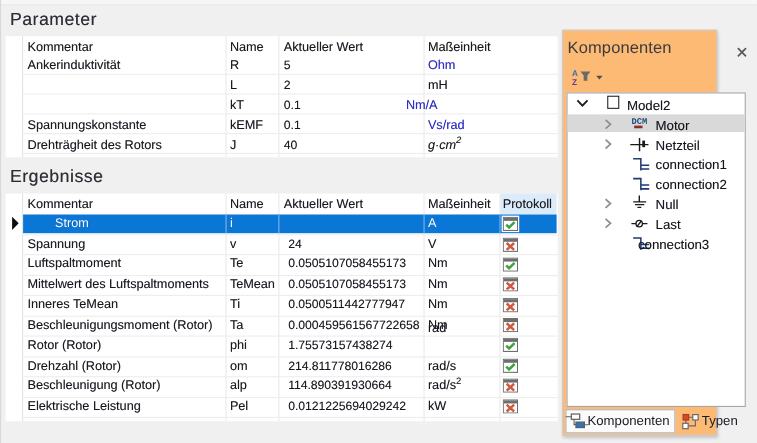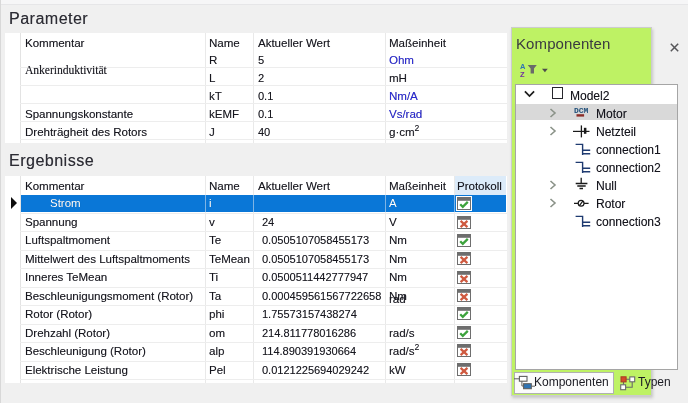--- a/index.html
+++ b/index.html
@@ -42,38 +42,38 @@
 
   <div class="hdr" style="left:20px;top:2px;">Kommentar</div>
   <div class="hdr" style="left:204px;top:2px;">Name</div>
   <div class="hdr" style="left:253px;top:2px;">Aktueller Wert</div>
   <div class="hdr" style="left:384px;top:2px;">Maßeinheit</div>
 
   <div class="cell" style="left:204px;top:18px;">R</div>
   <div class="cell val" style="left:253px;top:18px;">5</div>
   <div class="cell blue" style="left:384px;top:18px;">Ohm</div>
 
-  <div class="cell" style="left:20px;top:28px;font-family:Liberation Serif, serif;">Ankerinduktivität</div>
+  <div class="cell" style="left:20px;top:18px;">Ankerinduktivität</div>
   <div class="cell" style="left:204px;top:36px;">L</div>
   <div class="cell val" style="left:253px;top:36px;">2</div>
   <div class="cell" style="left:384px;top:36px;">mH</div>
 
   <div class="cell" style="left:204px;top:54px;">kT</div>
   <div class="cell val" style="left:253px;top:54px;">0.1</div>
-  <div class="cell blue" style="left:384px;top:54px;">Nm/A</div>
+  <div class="cell blue" style="left:364px;top:54px;">Nm/A</div>
 
   <div class="cell" style="left:20px;top:72px;">Spannungskonstante</div>
   <div class="cell" style="left:204px;top:72px;">kEMF</div>
   <div class="cell val" style="left:253px;top:72px;">0.1</div>
   <div class="cell blue" style="left:384px;top:72px;">Vs/rad</div>
 
   <div class="cell" style="left:20px;top:90px;">Drehträgheit des Rotors</div>
   <div class="cell" style="left:204px;top:90px;">J</div>
   <div class="cell val" style="left:253px;top:90px;">40</div>
-  <div class="cell" style="left:384px;top:90px;">g·cm<sup style="font-size:8.5px;line-height:0;">2</sup></div>
+  <div class="cell" style="left:384px;top:90px;font-style:italic;">g·cm<sup style="font-size:8.5px;line-height:0;">2</sup></div>
 </div>
 
 <div class="abs heading" style="left:9px;top:152px;">Ergebnisse</div>
 
 <div class="abs tbl" id="etable" style="left:5px;top:176px;width:502px;height:207px;">
 
   <div class="vline" style="left:15px;top:0;height:207px;background:#e3e3e3;"></div>
 
   <div class="abs" style="left:450px;top:0;width:51px;height:19px;background:#dcebf9;"></div>
 
@@ -201,21 +201,21 @@
       <rect x="1" y="1" width="12" height="2.8" fill="#6e6e6e"></rect>
       <path d="M3.6 4.9 L10.4 11.1 M10.4 4.9 L3.6 11.1" stroke="#cf5a40" stroke-width="2.3" fill="none"></path>
     </svg>
   <svg class="abs chk" style="top:187px;" width="14" height="13" viewBox="0 0 14 13">
       <rect x="0.5" y="0.5" width="13" height="12" fill="#fff" stroke="#6e6e6e"></rect>
       <rect x="1" y="1" width="12" height="2.8" fill="#6e6e6e"></rect>
       <path d="M3.6 4.9 L10.4 11.1 M10.4 4.9 L3.6 11.1" stroke="#cf5a40" stroke-width="2.3" fill="none"></path>
     </svg>
 </div>
 
-<div class="abs" id="panel" style="left:511px;top:27px;width:141px;height:369px;background:#bef264;border:1px solid #cccccc;box-shadow:1px 2px 3px rgba(0,0,0,0.18);box-sizing:border-box;">
+<div class="abs" id="panel" style="left:511px;top:27px;width:141px;height:369px;background:#fdba74;border:1px solid #cccccc;box-shadow:1px 2px 3px rgba(0,0,0,0.18);box-sizing:border-box;">
   <div class="abs" style="left:4px;top:7px;font-size:15px;color:#3a3a40;letter-spacing:0.1px;">Komponenten</div>
   <svg class="abs" style="left:158px;top:15px;" width="9" height="9" viewBox="0 0 9 9">
       <path d="M0.8 0.8 L8.2 8.2 M8.2 0.8 L0.8 8.2" stroke="#565659" stroke-width="1.5" fill="none"></path>
     </svg>
 
   <svg class="abs" style="left:6px;top:33px;" width="40" height="18" viewBox="0 0 40 18">
     <text x="2" y="8" font-size="7.5" font-weight="bold" fill="#2e74b5" font-family="Liberation Sans">A</text>
     <text x="2" y="16" font-size="7.5" font-weight="bold" fill="#7030a0" font-family="Liberation Sans">Z</text>
     <path d="M9.7 4 L18.8 4 L16 7.6 L16 12.4 L12.6 12.4 L12.6 7.6 Z" fill="#6a6a6a"></path>
     <path d="M24 7.8 L29.8 7.8 L26.9 11.3 Z" fill="#4d4d4d"></path>
@@ -267,26 +267,26 @@
     </svg>
     <div class="treerow" style="left:80px;top:91px;">Null</div>
 
     <svg class="abs" style="left:33px;top:113px;" width="8" height="10" viewBox="0 0 8 10">
         <path d="M1.5 1 L6 5 L1.5 9" fill="none" stroke="#8b9389" stroke-width="1.6"></path>
       </svg>
     <svg class="abs" style="left:56px;top:109px;" width="20" height="18" viewBox="0 0 20 18">
       <circle cx="9.1" cy="9.3" r="2.9" fill="none" stroke="#1a1a1a" stroke-width="1.2"></circle>
       <path d="M2 9.3 L6.2 9.3 M12 9.3 L16.6 9.3 M7.4 11.6 L11 6.9" fill="none" stroke="#1a1a1a" stroke-width="1.2"></path>
     </svg>
-    <div class="treerow" style="left:80px;top:109px;">Rotor</div>
+    <div class="treerow" style="left:80px;top:109px;">Last</div>
 
     <svg class="abs" style="left:56px;top:127px;" width="20" height="18" viewBox="0 0 20 18">
       <path d="M3.6 4.4 L10.6 4.4 L10.6 15 M10 10.2 L18.2 10.2 M10 13.7 L18.2 13.7" fill="none" stroke="#1e3a70" stroke-width="1.4"></path>
     </svg>
-    <div class="treerow" style="left:80px;top:127px;">connection3</div>
+    <div class="treerow" style="left:64px;top:127px;">connection3</div>
   </div>
 
   <div class="abs" style="left:2px;top:344px;width:100px;height:22px;background:#fbfbfb;border:1px solid #b0b0b0;box-sizing:border-box;"></div>
   <svg class="abs" style="left:2px;top:347px;" width="22" height="16" viewBox="0 0 22 16">
     <path d="M0 3.8 L5.4 3.8" stroke="#5f5f5f" stroke-width="1" fill="none"></path>
     <rect x="5.4" y="1.4" width="7.6" height="4.8" fill="#ffffff" stroke="#5f5f5f" stroke-width="1.1"></rect>
     <path d="M7.9 6.2 L7.9 11 L9.6 11" stroke="#5f5f5f" stroke-width="1" fill="none"></path>
     <rect x="9.6" y="8.7" width="7.7" height="5" fill="#2e74b6" stroke="#5f5f5f" stroke-width="1.1"></rect>
     <path d="M17.3 11.2 L21 11.2" stroke="#5f5f5f" stroke-width="1" fill="none"></path>
   </svg>

